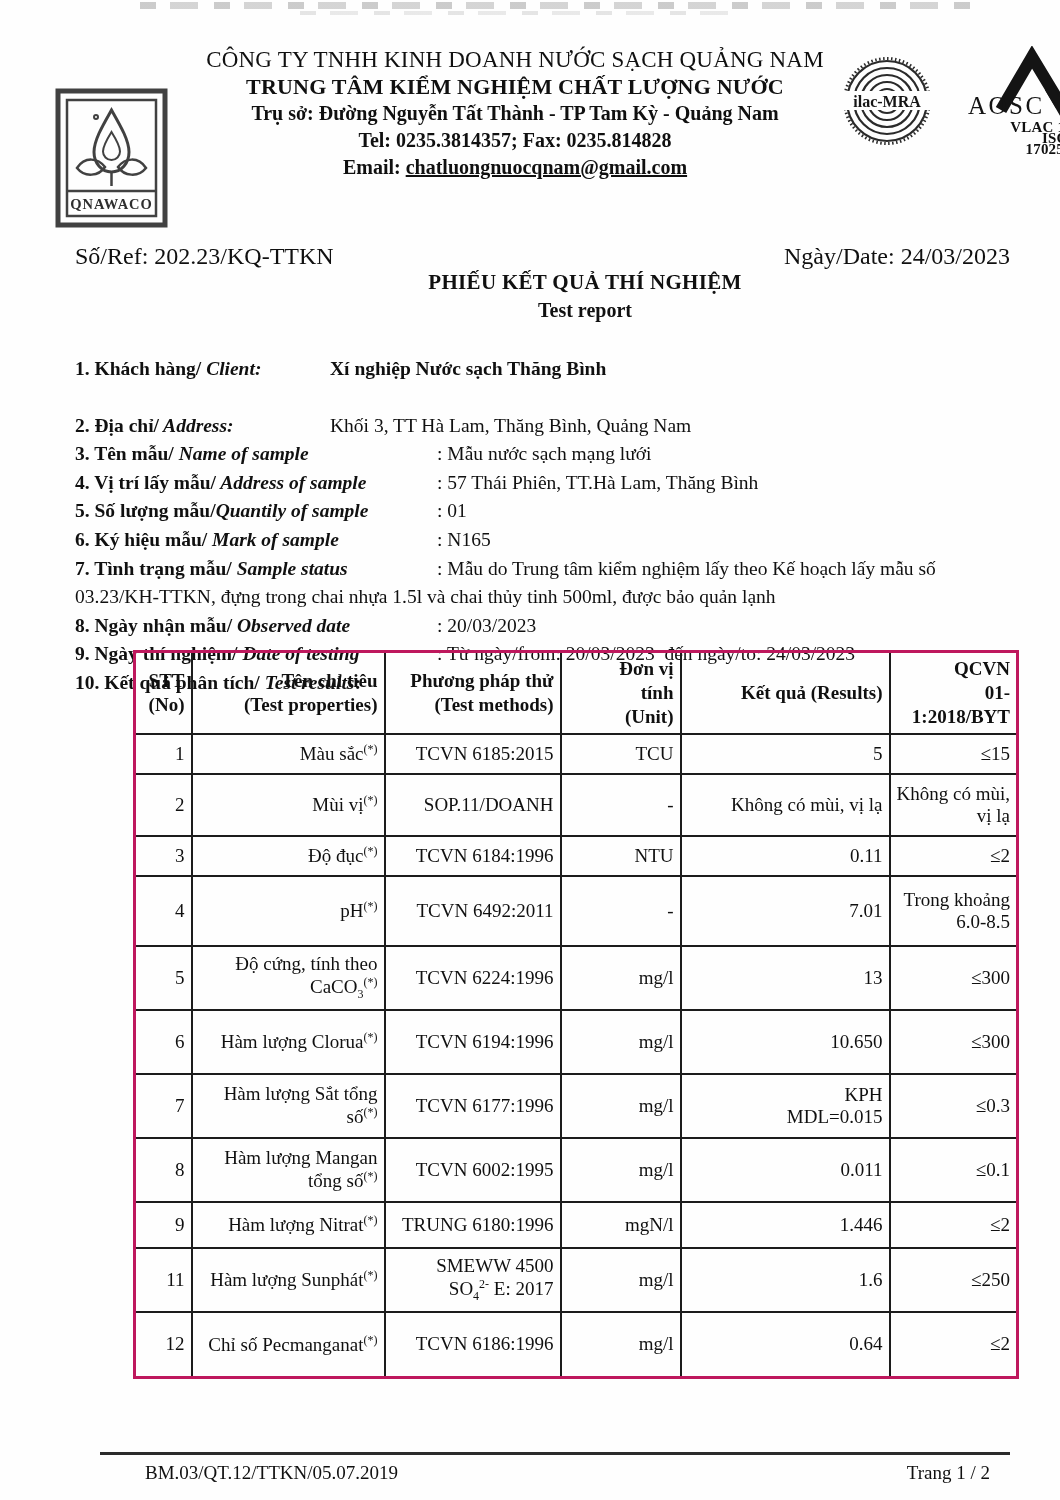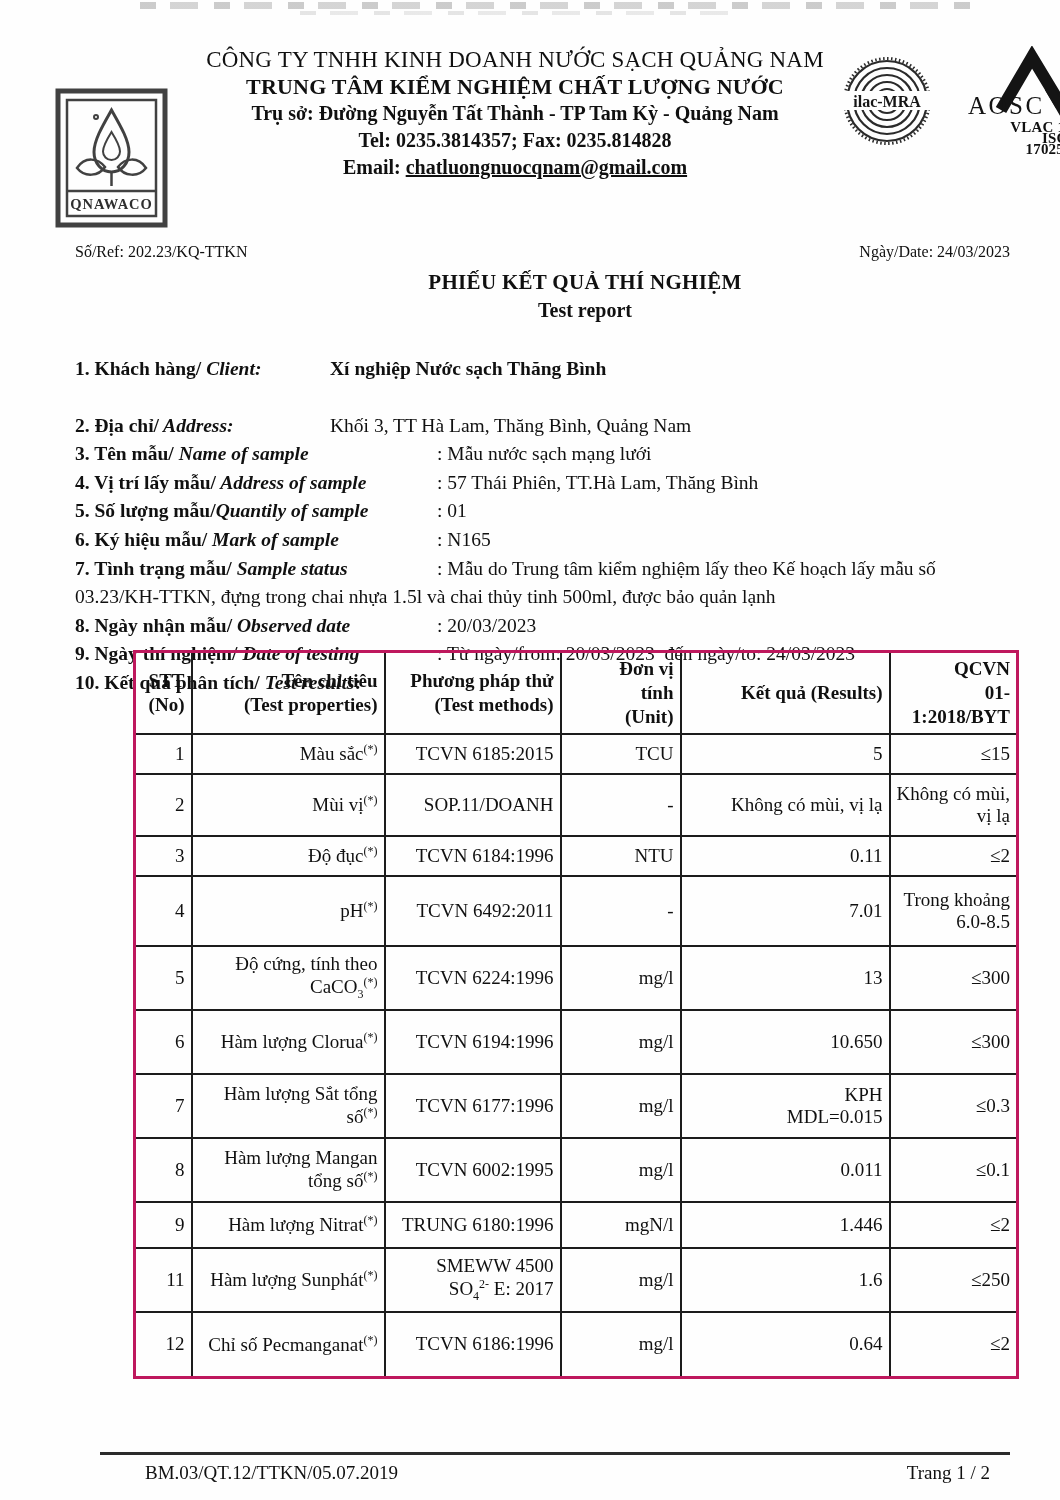--- a/index.html
+++ b/index.html
@@ -19,21 +19,21 @@
   .org-header .l2{font-size:22px;font-weight:bold;letter-spacing:.2px;}
   .org-header .l3,.org-header .l4,.org-header .l5{font-size:20px;font-weight:bold;}
   .org-header .email-addr{text-decoration:underline;}
 
   .stamp{position:absolute;left:55px;top:88px;}
   .ilac{position:absolute;left:843px;top:55px;}
   .aosc{position:absolute;left:925px;top:46px;width:135px;text-align:right;margin-left:40px;}
   .aosc .sub{font-size:15px;font-weight:bold;line-height:11px;letter-spacing:.2px;}
 
   
-  .ref-row{position:absolute;left:75px;top:243px;width:935px;display:flex;justify-content:space-between;font-size:16px;}
+  .ref-row{position:absolute;left:75px;top:243px;width:935px;display:flex;justify-content:space-between;font-size:24px;}
   .doc-title{position:absolute;left:160px;top:270px;width:850px;text-align:center;font-size:21px;font-weight:bold;letter-spacing:.3px;}
   .doc-subtitle{position:absolute;left:160px;top:299px;width:850px;text-align:center;font-size:20px;font-weight:bold;}
 
   
   .info-list{position:absolute;left:75px;top:327px;width:945px;font-size:19.5px;}
   .info-row{line-height:28.6px;}
   .ilabel{display:inline-block;min-width:362px;font-weight:bold;}
   .ilabel i{font-weight:bold;}
   .info-row.narrow .ilabel{min-width:255px;margin-top:28px;}
   .info-row.heading .ilabel{min-width:0;}

